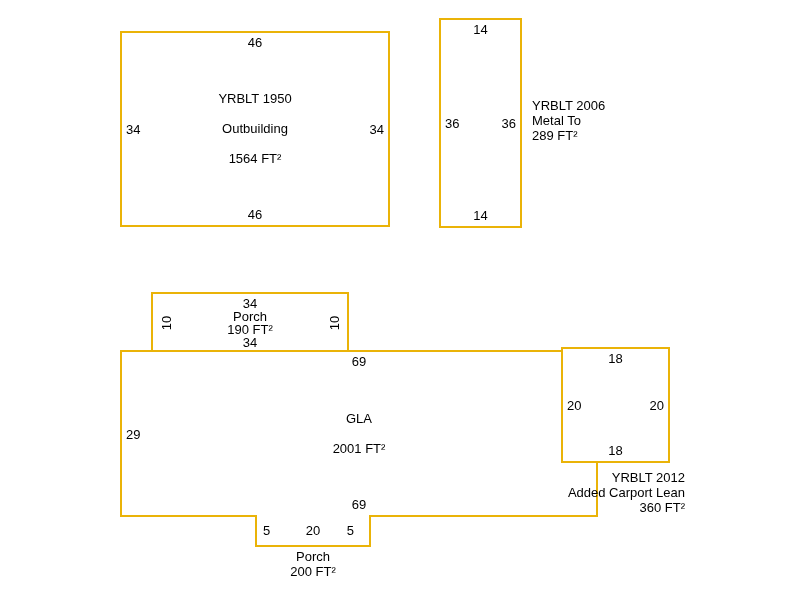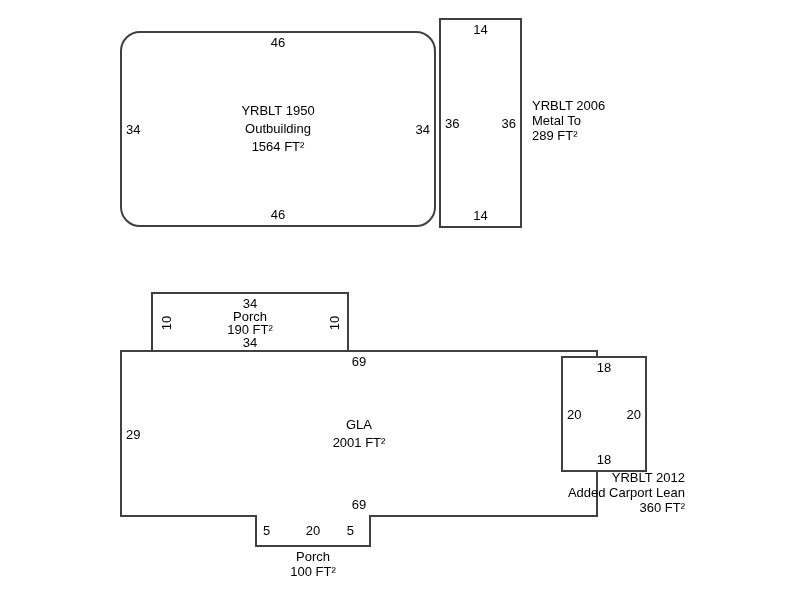--- a/index.html
+++ b/index.html
@@ -12,31 +12,31 @@
     width: 800px;
     height: 600px;
     background: #ffffff;
     font-family: "Liberation Sans", sans-serif;
     font-size: 13px;
     color: #000000;
     overflow: hidden;
   }
   .rect {
     position: absolute;
-    border: 2px solid #404040;
+    border: 2px solid #eab308;
     box-sizing: border-box;
     background: #ffffff;
   }
   
-  .b-outbuilding  { left: 120px; top: 31px;  width: 316px; height: 196px; border-radius: 20px; }
+  .b-outbuilding  { left: 120px; top: 31px;  width: 270px; height: 196px; }
   .b-leanto       { left: 439px; top: 18px;  width: 83px;  height: 210px; }
   .b-porch-top    { left: 151px; top: 292px; width: 198px; height: 60px; border-bottom: none; }
   .b-gla          { left: 120px; top: 350px; width: 478px; height: 167px; }
   .b-porch-bottom { left: 255px; top: 515px; width: 116px; height: 32px; border-top: none; }
-  .b-carport      { left: 561px; top: 356px; width: 86px; height: 116px; }
+  .b-carport      { left: 561px; top: 347px; width: 109px; height: 116px; }
 
   
   .dim { position: absolute; line-height: 15px; white-space: nowrap; }
   .dim-top    { top: 2px;  left: 0; right: 0; text-align: center; }
   .dim-bottom { bottom: 3px; left: 0; right: 0; text-align: center; }
   .dim-left   { left: 4px;  top: 50%; transform: translateY(-50%); }
   .dim-right  { right: 4px; top: 50%; transform: translateY(-50%); }
   .dim-rot-left  { left: 6px;  top: 50%; transform: translateY(-50%) rotate(-90deg); }
   .dim-rot-right { right: 6px; top: 50%; transform: translateY(-50%) rotate(-90deg); }
   .pb-left   { left: 6px;   top: 50%; transform: translateY(-50%); }
@@ -46,20 +46,21 @@
   
   .center-block {
     position: absolute;
     inset: 0;
     display: flex;
     flex-direction: column;
     align-items: center;
     justify-content: center;
     text-align: center;
     line-height: 18px;
+    gap: 12px;
   }
   .stack-block {
     position: absolute;
     inset: 0;
     display: flex;
     flex-direction: column;
     align-items: center;
     justify-content: center;
     text-align: center;
     line-height: 13px;
@@ -125,21 +126,21 @@
     </div>
   </div>
 
   <div class="rect b-porch-bottom">
     <span class="dim pb-left">5</span>
     <span class="dim pb-center">20</span>
     <span class="dim pb-right">5</span>
   </div>
   <div class="annot annot-porchb">
     <div>Porch</div>
-    <div>100 FT²</div>
+    <div>200 FT²</div>
   </div>
 
   <div class="rect b-carport">
     <span class="dim dim-top">18</span>
     <span class="dim dim-bottom">18</span>
     <span class="dim dim-left">20</span>
     <span class="dim dim-right">20</span>
   </div>
   <div class="annot annot-carport">
     <div>YRBLT 2012</div>

